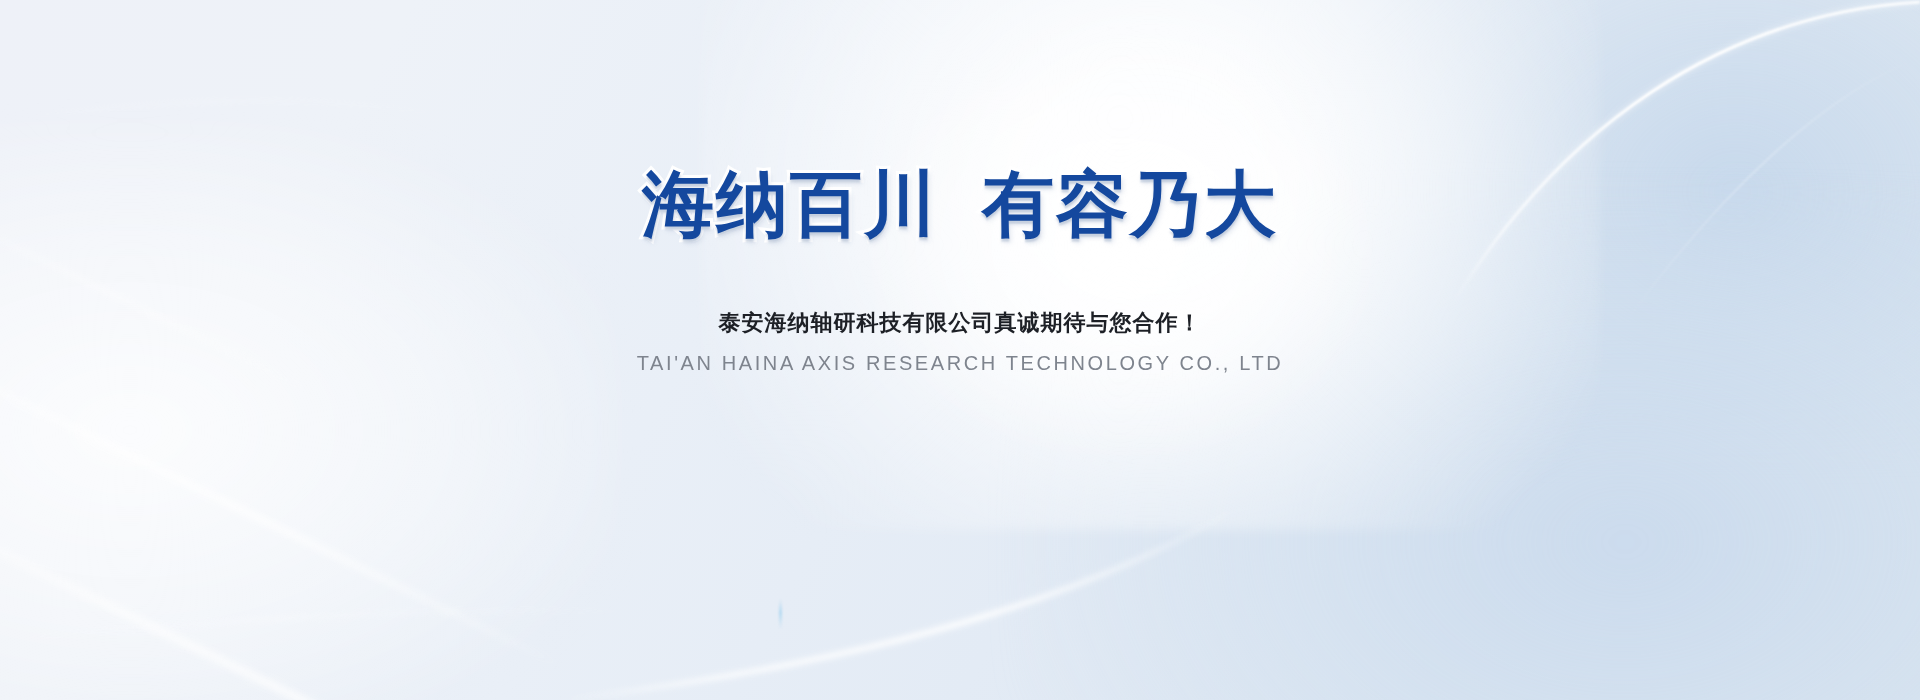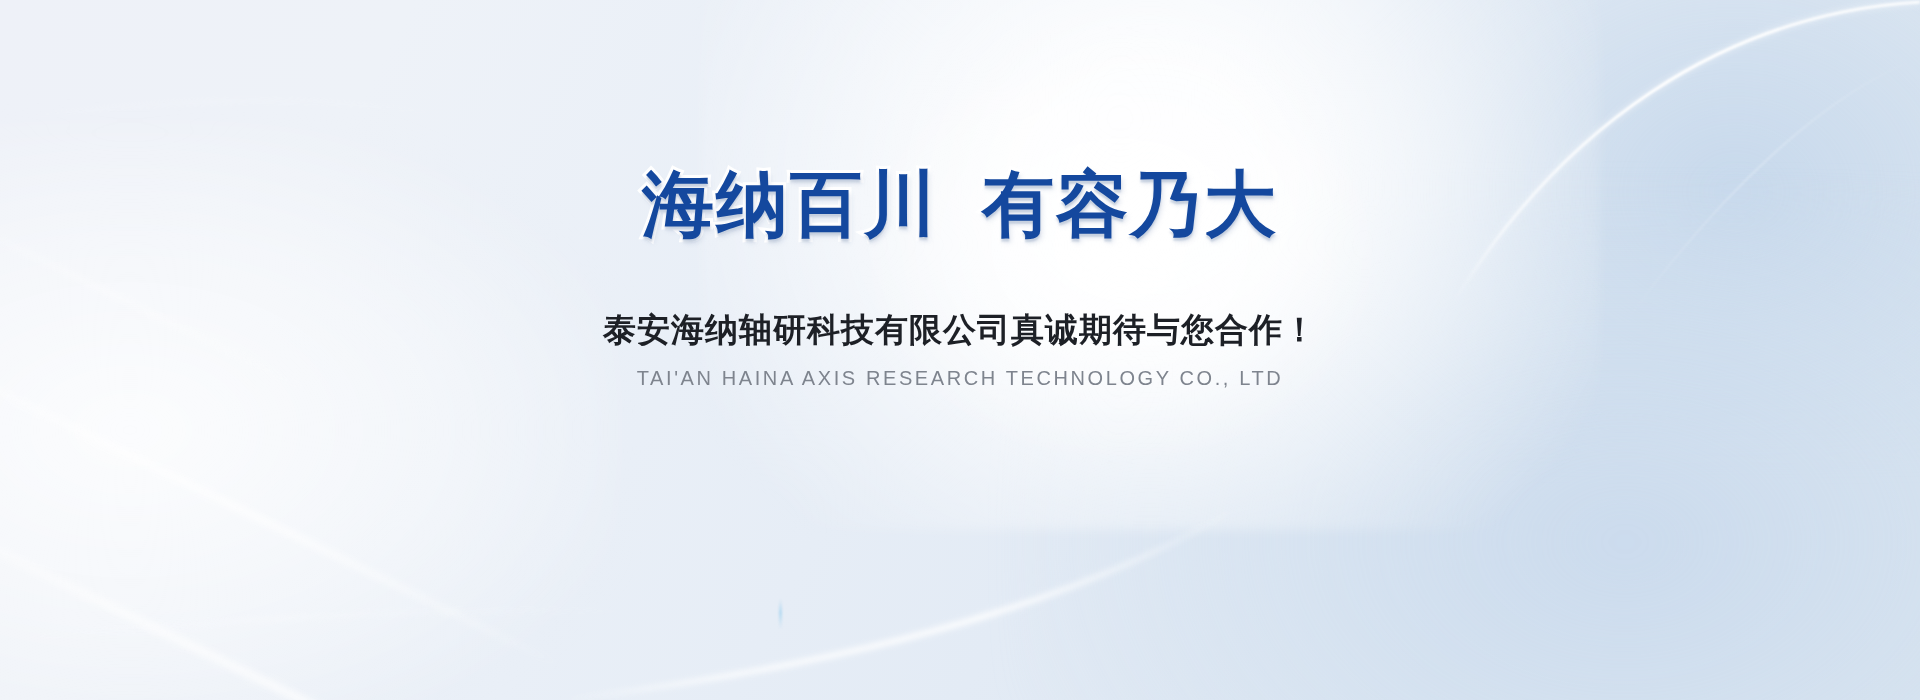--- a/index.html
+++ b/index.html
@@ -170,21 +170,21 @@
     
     -webkit-text-stroke: 6px #ffffff;
     paint-order: stroke fill;
     text-shadow:
        0px 3px 2px rgba(140,160,190,0.38),
        2px 4px 5px rgba(130,150,185,0.22);
   }
 
   #subtitle-cn {
     margin-top: 68px;
-    font-size: 33px;
+    font-size: 22px;
     font-weight: bold;
     letter-spacing: 1px;
     color: #1d2026;
     white-space: pre;
   }
 
   #subtitle-en {
     margin-top: 14px;
     font-size: 20px;
     font-weight: normal;

